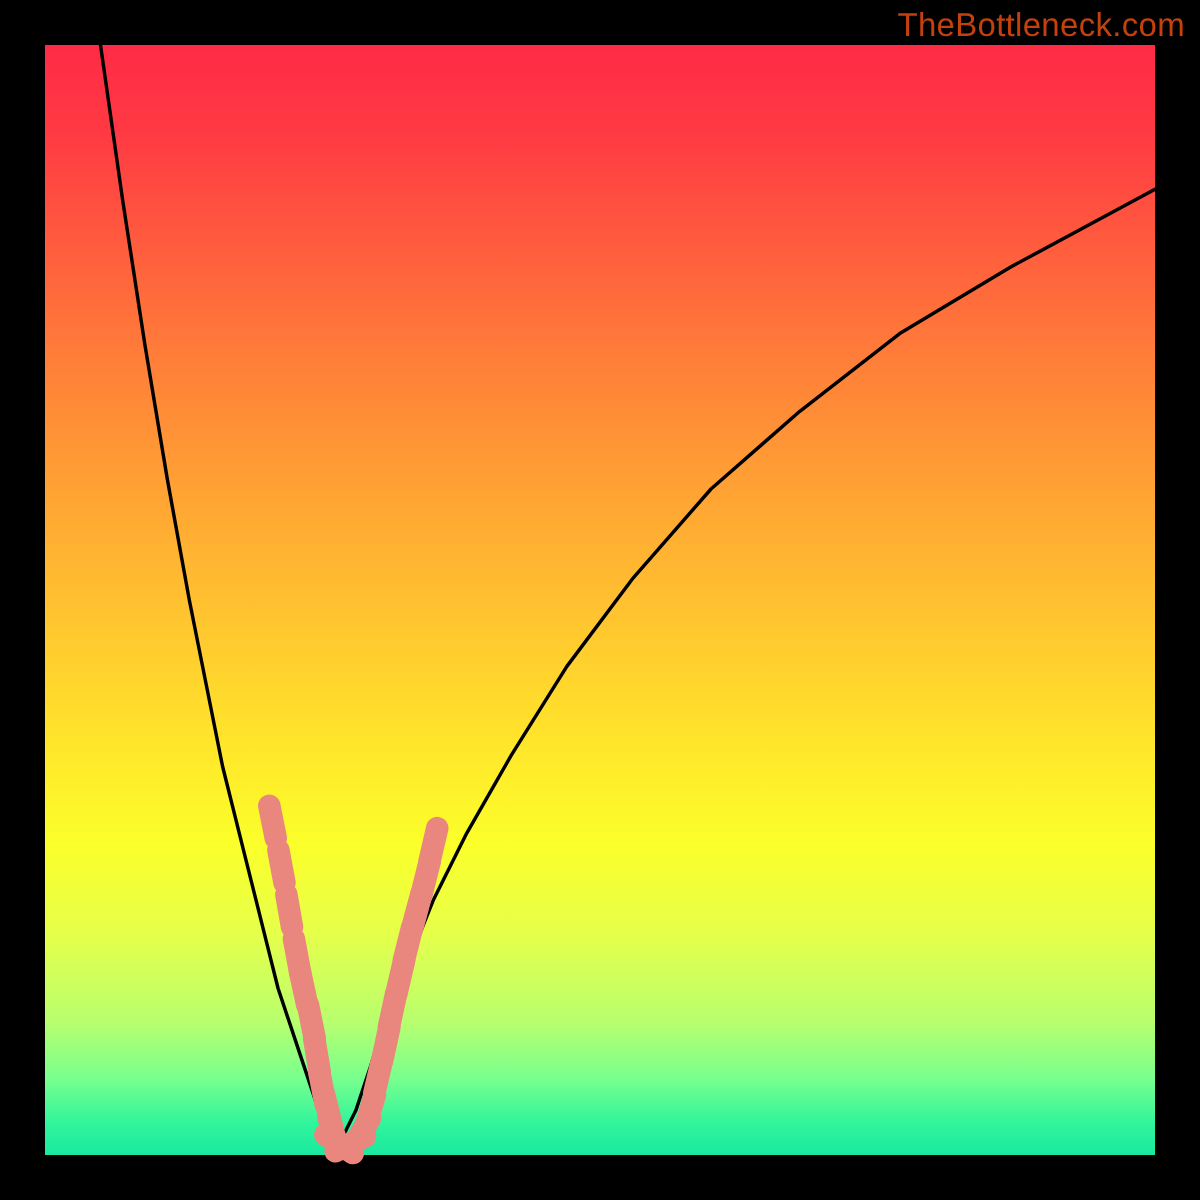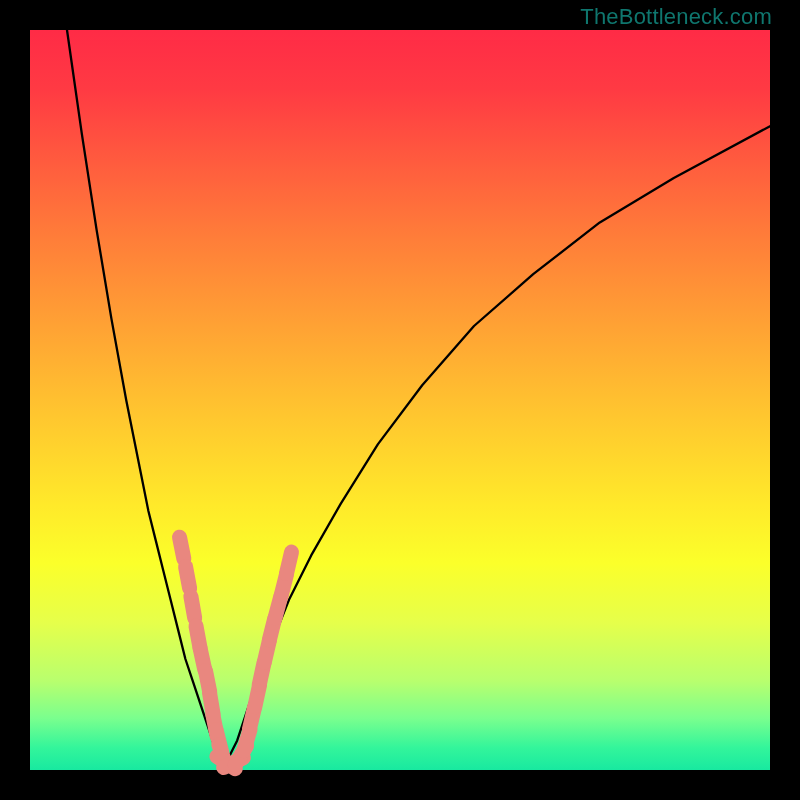--- a/index.html
+++ b/index.html
@@ -36,22 +36,22 @@
       #e6ff4a 80%,
       #b8ff6e 88%,
       #7aff8e 93%,
       #33f59b 97%,
       #18e9a0 100%
     );
   }
   .watermark {
     position: absolute;
     top: 4px;
-    right: 28px;
-    color: #0f766e;
+    right: 10px;
+    color: #c2410c;
     font-size: 22px;
     font-weight: 500;
     letter-spacing: 0.2px;
     user-select: none;
   }
   svg.curve-layer {
     position: absolute;
     left: 0;
     top: 0;
     width: 740px;

